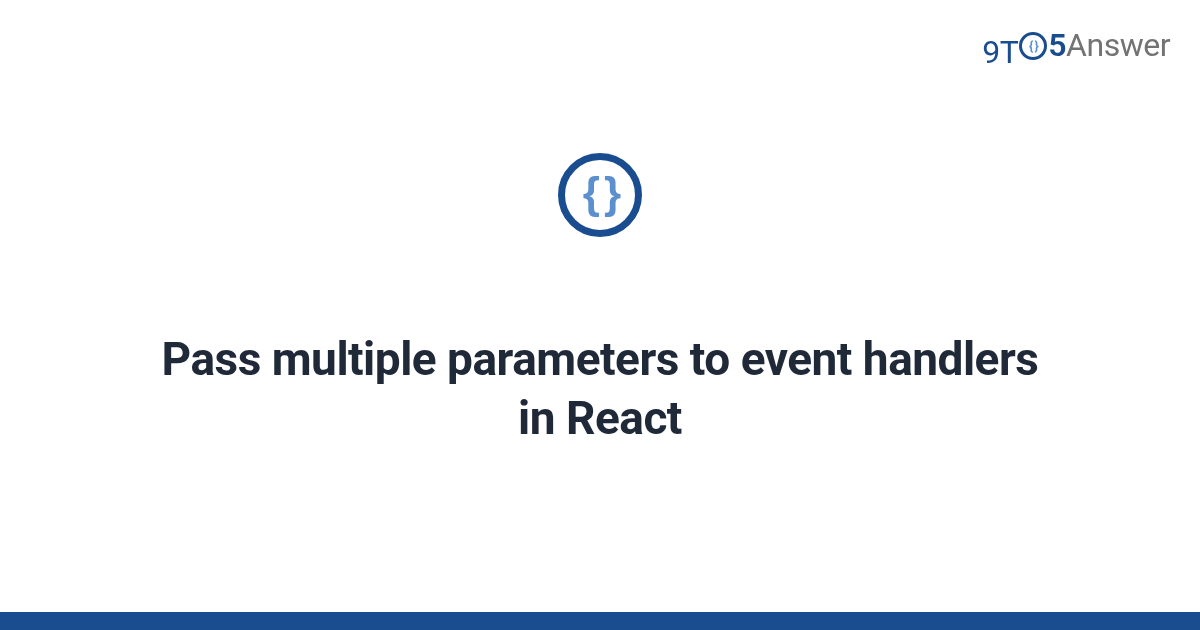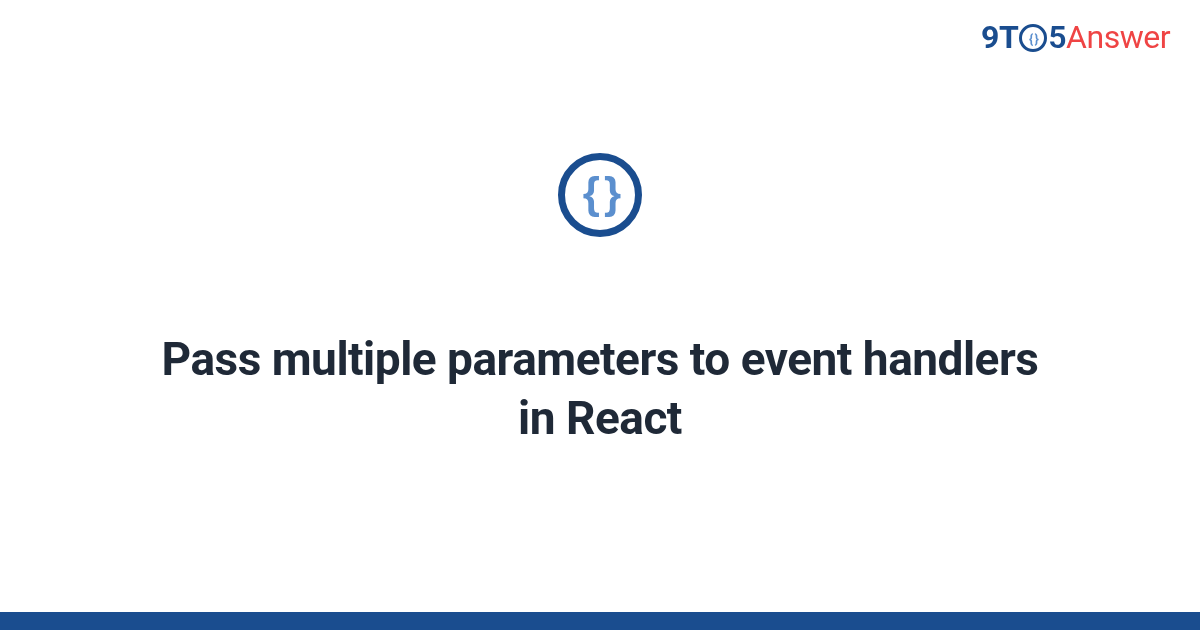--- a/index.html
+++ b/index.html
@@ -20,21 +20,22 @@
       top: 18px;
       right: 30px;
       font-size: 32px;
       font-weight: 500;
       color: #1a4d8f;
       letter-spacing: -0.5px;
       display: flex;
       align-items: center;
     }
     .logo-9t {
-      font-weight: 700;
+      font-weight: 400;
+      margin-top: 15px;
     }
     .logo-o-wrap {
       display: inline-flex;
       align-items: center;
       justify-content: center;
       width: 28px;
       height: 28px;
       border: 3px solid #1a4d8f;
       border-radius: 50%;
       margin: 0 1px;
@@ -44,21 +45,21 @@
     .logo-o-inner {
       font-size: 13px;
       font-weight: 700;
       color: #5b8fce;
       letter-spacing: -1px;
     }
     .logo-5 {
       font-weight: 600;
     }
     .logo-answer {
-      color: #ef4444;
+      color: #737373;
       font-weight: 400;
     }
     .content {
       position: absolute;
       top: 0;
       left: 0;
       right: 0;
       bottom: 0;
       display: flex;
       flex-direction: column;

